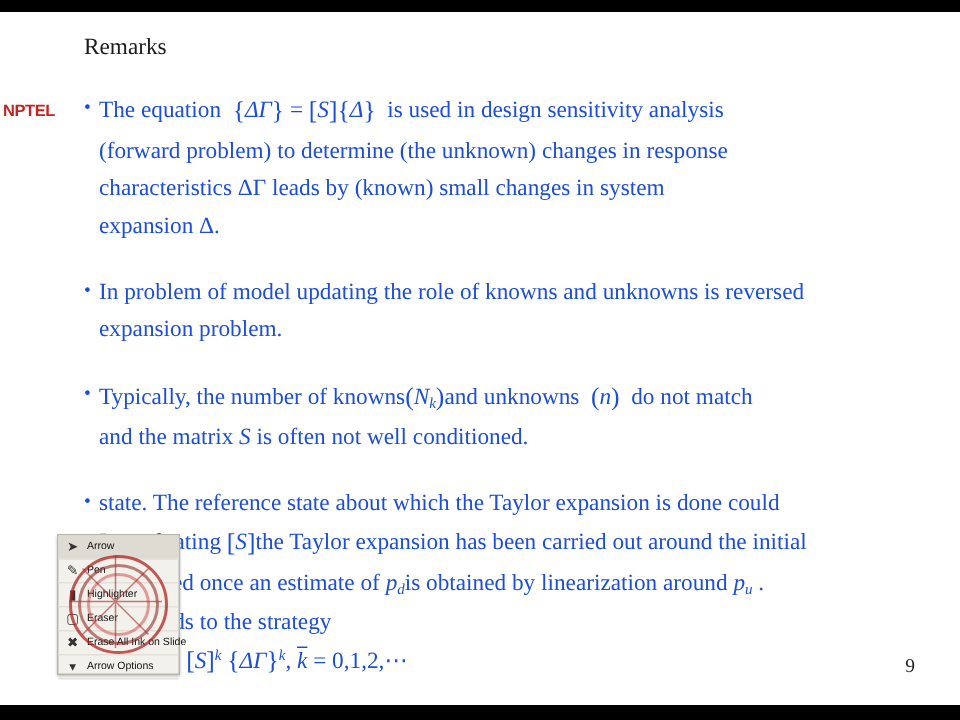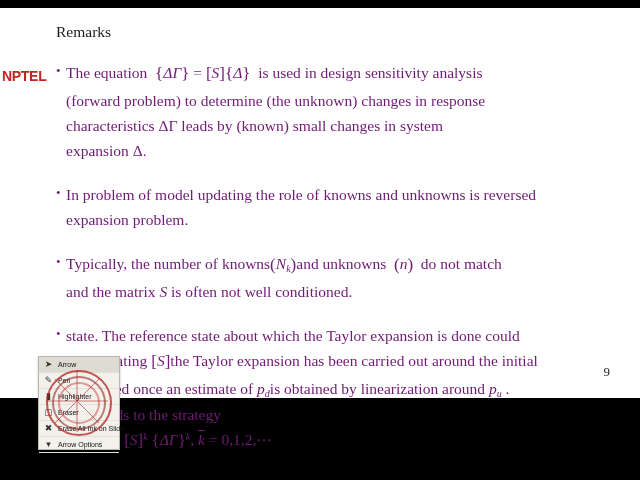--- a/index.html
+++ b/index.html
@@ -19,39 +19,39 @@
     top: 0;
     width: 640px;
     height: 480px;
     background: #000;
   }
   .page {
     position: absolute;
     left: 0;
     top: 8px;
     width: 640px;
-    height: 390px;
+    height: 462px;
     background: #ffffff;
   }
   .content {
     position: absolute;
     left: 56px;
     top: 14px;
     width: 552px;
   }
   .heading {
     font-size: 15.5px;
     color: #1b1b1b;
     margin-bottom: 5px;
     line-height: 1.25;
   }
   .bullet {
     position: relative;
     font-size: 15.5px;
-    color: #701a75;
+    color: #1d4ed8;
     line-height: 1.62;
     margin-bottom: 3px;
     padding-left: 10px;
     margin-top: 19px;
   }
   .bullet::before {
     content: "\2022";
     position: absolute;
     left: 0;
     top: 0;
@@ -127,21 +127,21 @@
     line-height: 11px;
     text-align: center;
     color: #333;
   }
   .nptel-badge {
     position: absolute;
     left: 2px;
     top: 60px;
     font-family: "Liberation Sans", sans-serif;
     font-weight: bold;
-    font-size: 14px;
+    font-size: 11px;
     color: #b01c1c;
     letter-spacing: -0.3px;
     z-index: 7;
   }
   .nptel-badge .n { color: #c62222; }
   .ring {
     position: absolute;
     left: 46px;
     top: 362px;
     width: 62px;

